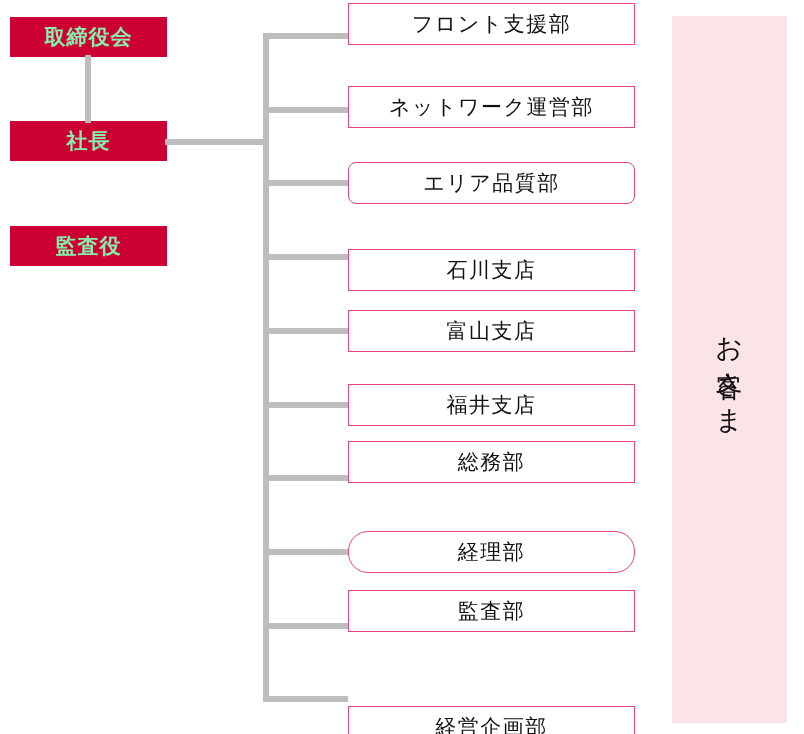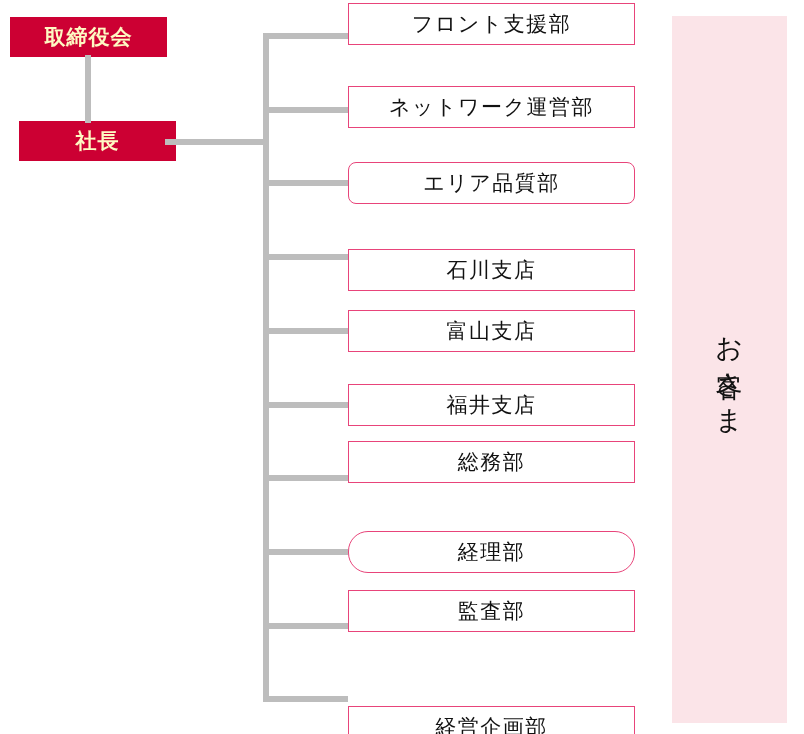--- a/index.html
+++ b/index.html
@@ -19,31 +19,31 @@
     overflow: hidden;
   }
 
   
   .exec-box {
     position: absolute;
     left: 10px;
     width: 157px;
     height: 40px;
     background: #CC0033;
-    color: #fef9c3;
+    color: #86efac;
     display: flex;
     align-items: center;
     justify-content: center;
     font-size: 21px;
     font-weight: bold;
     letter-spacing: 1px;
     box-sizing: border-box;
   }
   #exec-board  { top: 17px;  }
-  #exec-pres   { top: 121px; margin-left: 9px; }
+  #exec-pres   { top: 121px; }
   #exec-audit  { top: 226px; }
 
   
   .dept-box {
     position: absolute;
     left: 348px;
     width: 287px;
     height: 42px;
     background: #ffffff;
     border: 1.5px solid #E8447A;
@@ -108,20 +108,21 @@
 </style>
 </head>
 <body>
 
 <div id="chart">
 
   <div id="exec-board" class="exec-box">取締役会</div>
 
   <div id="exec-pres" class="exec-box">社長</div>
 
+  <div id="exec-audit" class="exec-box">監査役</div>
 
   <div id="conn-board-pres" class="line line-v"></div>
 
   <div id="conn-pres-trunk" class="line line-h"></div>
 
   <div id="conn-trunk" class="line line-v"></div>
 
   <div id="branch-container">
       <div class="line line-h" style="left: 265px; top: 33px; width: 83px;"></div>
       <div class="line line-h" style="left: 265px; top: 106.7px; width: 83px;"></div>

